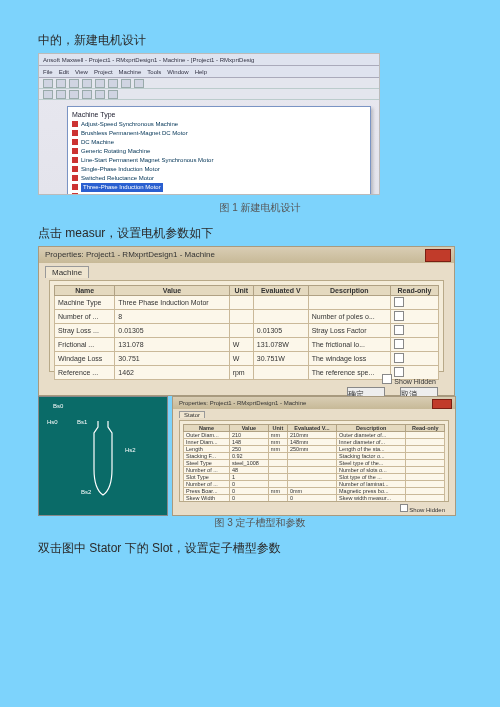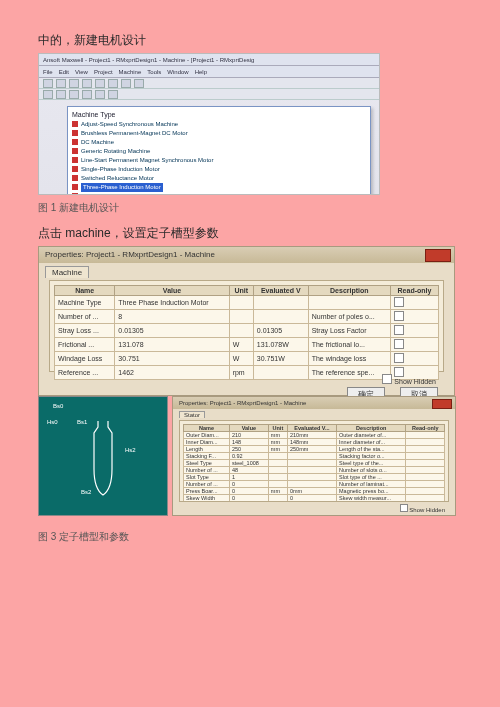--- a/index.html
+++ b/index.html
@@ -1,29 +1,29 @@
 <!DOCTYPE html>
 <html><head>
 <meta charset="utf-8">
 <style>
 body{margin:0;background:#fff;font-family:"Microsoft YaHei","SimSun",Arial,sans-serif;font-size:11px;color:#333}
-.page{width:500px;height:707px;margin:0 auto;background:#fca5a5;padding:32px 18px 20px 38px;box-sizing:border-box}
+.page{width:500px;height:707px;margin:0 auto;background:#7dd3fc;padding:32px 18px 20px 38px;box-sizing:border-box}
 .para{font-size:12px;color:#2a2a2a;margin:0 0 4px 0}
-.caption{font-size:10px;color:#555;margin:6px 0 10px 0}
+.caption{text-align:center;font-size:10px;color:#555;margin:6px 0 10px 0}
 .fig{border:1px solid #bbb;margin-top:2px}
 .fig1{width:340px;height:140px;background:linear-gradient(#e8e8f0,#e4e4ec);position:relative;overflow:hidden}
 .menubar{background:#dfe3ef;height:11px;border-bottom:1px solid #aab;display:flex;font-size:6px;color:#334;align-items:center;padding-left:4px;gap:6px}
 .toolbar{background:#e4e6ee;height:10px;border-bottom:1px solid #bcc;display:flex;align-items:center;padding-left:4px;gap:3px}
 .tbtn{width:8px;height:7px;background:#d0d4e2;border:1px solid #9aa}
 .mtype{margin:6px 8px 4px 28px;background:#fff;border:1px solid #7a94c4;height:90px;padding:4px;box-shadow:2px 2px 3px rgba(0,0,0,.2)}
 .mtype-title{font-size:7px;color:#223;margin-bottom:2px}
 .mlist{font-size:6px;color:#035;line-height:9px}
 .mlist .sel{background:#2a5fd0;color:#fff;display:inline-block;padding:0 2px}
 .mico{display:inline-block;width:6px;height:6px;background:#c33;margin-right:3px;vertical-align:middle}
-.wbtn{display:inline-block;width:48px;height:12px;background:#eee;border:1px solid #888;font-size:7px;line-height:12px;text-align:center;margin:0 6px}
+.wbtn{display:inline-block;width:48px;height:12px;background:#eee;border:1px solid #888;font-size:7px;line-height:12px;text-align:left;margin:0 6px}
 .fig2{width:415px;height:148px;background:#e8ddc8;position:relative;border:1px solid #a89a7f}
 .dlg-title{height:16px;background:linear-gradient(#d9cdb4,#c7b997);font-size:8px;color:#333;padding-left:6px;line-height:16px;position:relative}
 .dlg-x{position:absolute;right:3px;top:2px;width:24px;height:11px;background:#c13b2a;border:1px solid #7a1f13}
 .tabbar{font-size:8px;color:#333;padding:3px 0 0 6px}
 .tab{display:inline-block;border:1px solid #999;border-bottom:none;padding:1px 6px;background:#efe5d0}
 .inset{margin:2px 10px 0 10px;background:#f4ecd9;border:1px solid #b8a988;height:82px;padding:4px}
 .tbl{width:100%;border-collapse:collapse;font-size:7px;color:#333}
 .tbl th{background:#e4d9bf;border:1px solid #b0a183;padding:1px 3px;font-weight:bold;text-align:center}
 .tbl td{border:1px solid #cab999;padding:1px 3px;background:#fcf7ea;height:9px}
 .chk{width:8px;height:8px;border:1px solid #888;display:inline-block;background:#fff}
@@ -92,21 +92,21 @@
       <div><span class="mico"></span><span>Switched Reluctance Motor</span></div>
       <div><span class="mico"></span><span class="sel">Three-Phase Induction Motor</span></div>
       <div><span class="mico"></span><span>Three-Phase Non-Salient Synchronous Machine</span></div>
 
     </div>
   </div>
 
 </div>
 <div class="caption">图 1 新建电机设计</div>
 
-<p class="para">点击 machine，设置定子槽型参数</p>
+<p class="para">点击 measur，设置电机参数如下</p>
 
 <div class="fig fig2">
   <div class="dlg-title">
     <span>Properties: Project1 - RMxprtDesign1 - Machine</span>
     <span class="dlg-x"></span>
   </div>
   <div class="tabbar">
     <span class="tab">Machine</span>
   </div>
   <div class="inset">
@@ -294,16 +294,17 @@
       </tbody>
           </table>
     </div>
     <div class="showh" style="font-size:6px;padding-right:10px"><span class="chk" style="width:6px;height:6px"></span> <span>Show Hidden</span></div>
     <div class="okrow" style="padding-right:6px">
       
       
     </div>
   </div>
 </div>
-<div class="caption" style="margin-top:14px">图 3 定子槽型和参数</div>
-
+<div class="caption" style="margin-top:0">图 3 定子槽型和参数</div>
+
+<p class="para">双击图中 Stator  下的 Slot，设置定子槽型参数</p>
 
 </div>
 
 </body></html>

